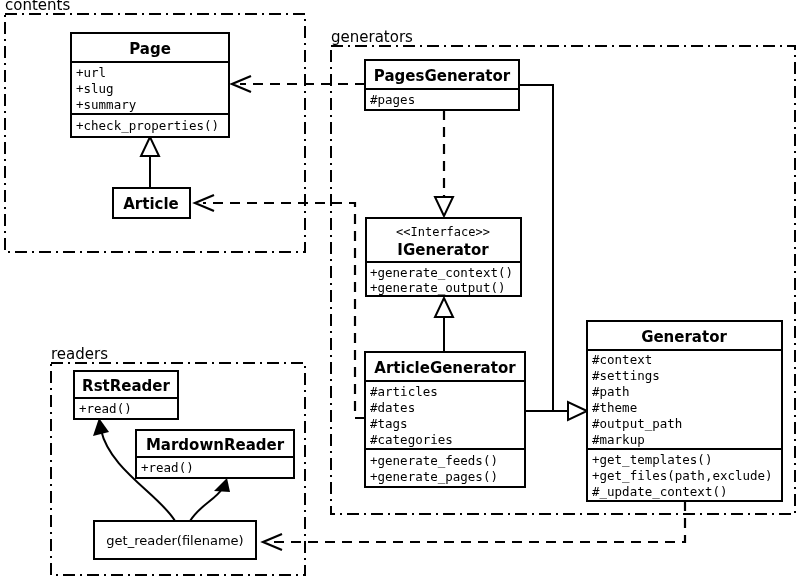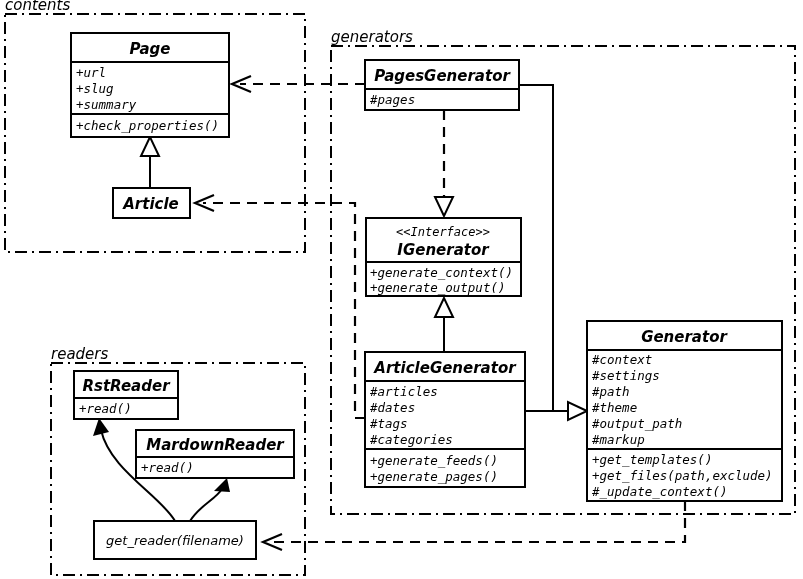--- a/index.html
+++ b/index.html
@@ -10,21 +10,20 @@
   body {
     width: 803px;
     height: 579px;
     font-family: "DejaVu Sans", sans-serif;
     overflow: hidden;
   }
   #diagram-root {
     position: relative;
     width: 803px;
     height: 579px;
-    font-style: italic;
   }
   svg.uml {
     display: block;
     width: 803px;
     height: 579px;
   }
   .pkg-border {
     fill: none;
     stroke: #000000;
     stroke-width: 2;

